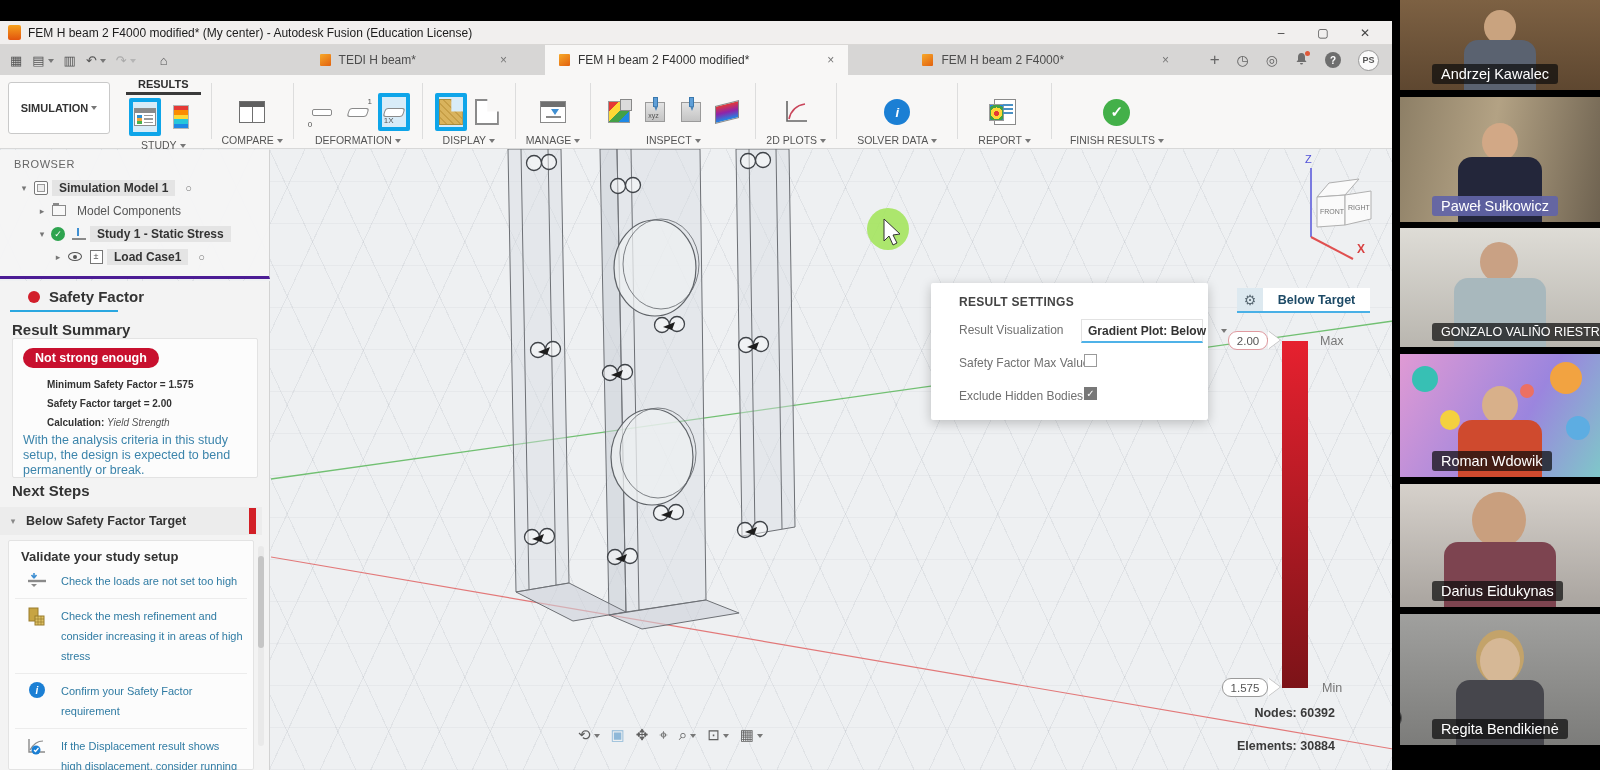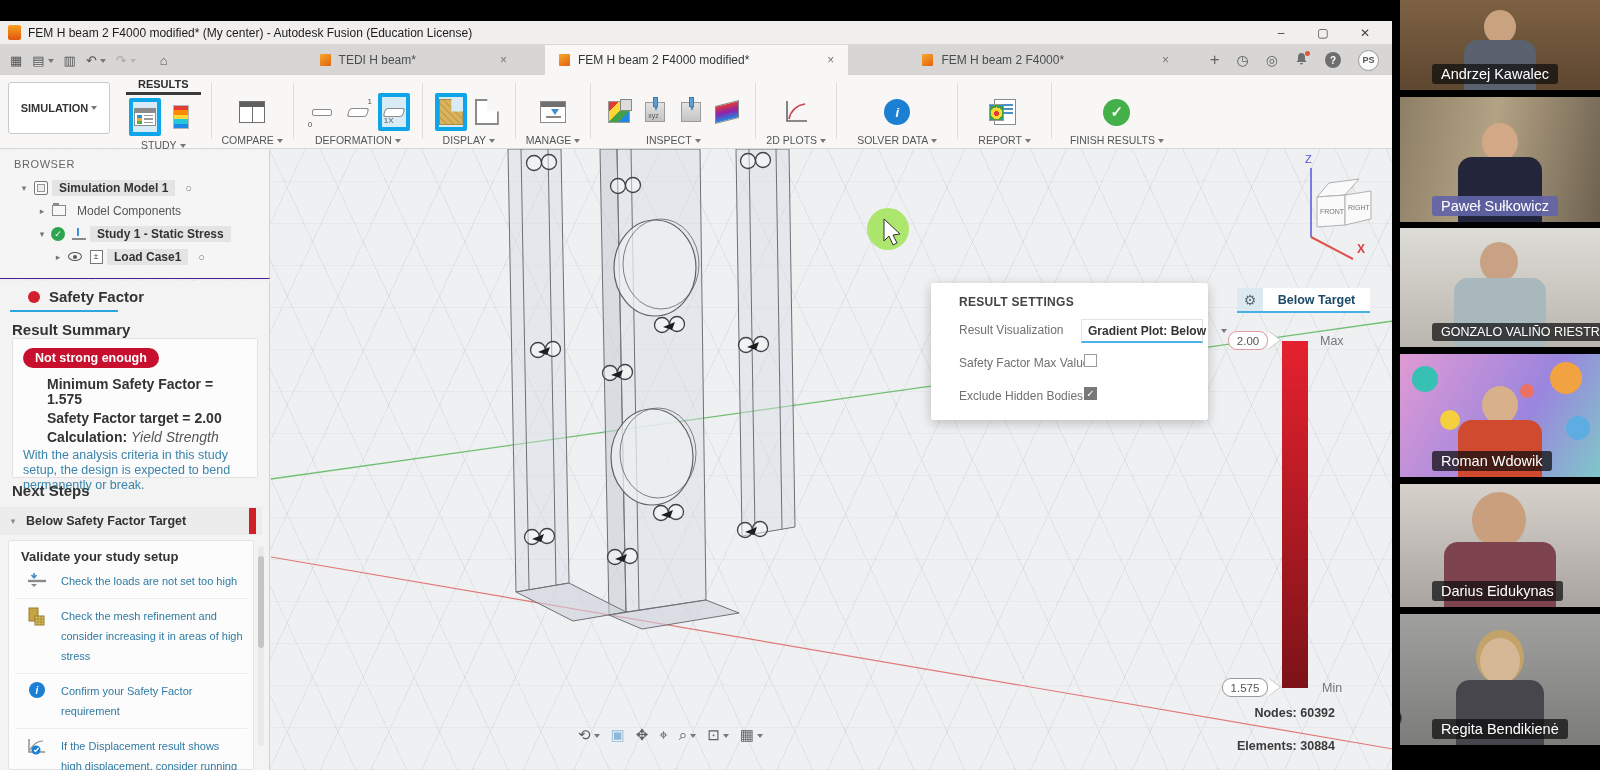--- a/index.html
+++ b/index.html
@@ -70,21 +70,21 @@
   .ic-finish { width:27px; height:27px; border-radius:50%; background:#43b049; color:#fff; font-size:15px; font-weight:bold; display:flex; align-items:center; justify-content:center; }
 
   
   .canvas { left:0; top:149px; width:1393px; height:621px; background:#eef0f2;
     background-image:
       repeating-linear-gradient(115deg, rgba(100,110,125,.10) 0 1px, transparent 1px 46px),
       repeating-linear-gradient(65deg, rgba(100,110,125,.10) 0 1px, transparent 1px 46px),
       repeating-linear-gradient(0deg, rgba(100,110,125,.06) 0 1px, transparent 1px 42px); }
 
   
-  .browser { left:0; top:150px; width:270px; height:129px; background:rgba(245,245,245,.97); border-right:1px solid #d2d2d2; border-bottom:1px solid #4c1d95; }
+  .browser { left:0; top:150px; width:270px; height:129px; background:rgba(245,245,245,.97); border-right:1px solid #d2d2d2; border-bottom:3px solid #4c1d95; }
   .browser-header { font-size:11px; color:#666; letter-spacing:.6px; padding:8px 0 6px 14px; }
   .trow { height:23px; display:flex; align-items:center; font-size:12px; color:#333; }
   .tchev { width:12px; text-align:center; color:#777; font-size:9px; }
   .tlabel { padding:1px 7px; }
   .tlabel.hl { background:#e4e4e4; font-weight:bold; }
   .tcircle { color:#777; font-size:11px; margin-left:10px; }
   .mini-cube { width:14px; height:14px; border:1px solid #777; border-radius:2px; background:#fdfdfd; margin:0 4px; position:relative; }
   .mini-cube::after { content:""; position:absolute; left:2px; top:2px; width:6px; height:6px; border:1px solid #999; background:#eee; }
   .mini-folder { width:14px; height:11px; border:1px solid #8a8a8a; background:#f8f8f8; margin:0 4px; position:relative; }
   .mini-folder::before { content:""; position:absolute; left:0; top:-3px; width:6px; height:2px; background:#8a8a8a; }
@@ -99,21 +99,21 @@
   
   .results-panel { left:0; top:281px; width:270px; height:489px; background:#f3f3f3; border-right:1px solid #d2d2d2; }
   .sf-title-row { display:flex; align-items:center; gap:9px; padding:7px 0 5px 28px; }
   .sf-dot { width:12px; height:12px; border-radius:50%; background:#d21f2b; }
   .sf-title { font-size:15px; font-weight:bold; color:#333; }
   .sf-underline { margin-left:10px; width:108px; height:2px; background:#2aa7e0; }
   .section-h { font-size:15px; font-weight:bold; color:#333; padding:9px 0 0 12px; }
   .card { position:absolute; background:#fcfcfc; border:1px solid #e3e3e3; border-radius:2px; }
   .card1 { left:12px; top:57px; width:246px; height:140px; padding:9px 10px; }
   .pill { display:inline-block; background:#c8102e; color:#fff; font-size:12.5px; font-weight:bold; border-radius:11px; padding:3px 12px; }
-  .sum-line { font-size:14px; font-weight:bold; color:#333; margin-top:4px; line-height:15px;padding-left:24px; }
+  .sum-line { font-size:10px; font-weight:bold; color:#333; margin-top:4px; line-height:15px;padding-left:24px; }
   .sum-line:first-of-type { margin-top:9px; }
   .calc-val { font-style:italic; font-weight:normal; color:#555; }
   .warn { font-size:12.5px; color:#3b84ab; line-height:15px; margin-top:3px; }
   .nsgroup-row { position:absolute; left:0; top:226px; width:262px; height:28px; background:#ececec; display:flex; align-items:center; }
   .nsg-chev { width:26px; text-align:center; color:#888; font-size:9px; }
   .nsg-label { font-size:12.5px; font-weight:bold; color:#333; }
   .nsg-bar { position:absolute; right:6px; top:1px; width:7px; height:26px; background:#d21f26; }
   .card2 { left:8px; top:259px; width:246px; height:230px; padding:8px 6px 0 6px; }
   .validate-h { font-size:13px; font-weight:bold; color:#333; padding-left:6px; }
   .step { display:flex; gap:12px; padding:7px 4px 7px 10px; border-bottom:1px solid #ececec; align-items:flex-start; }

